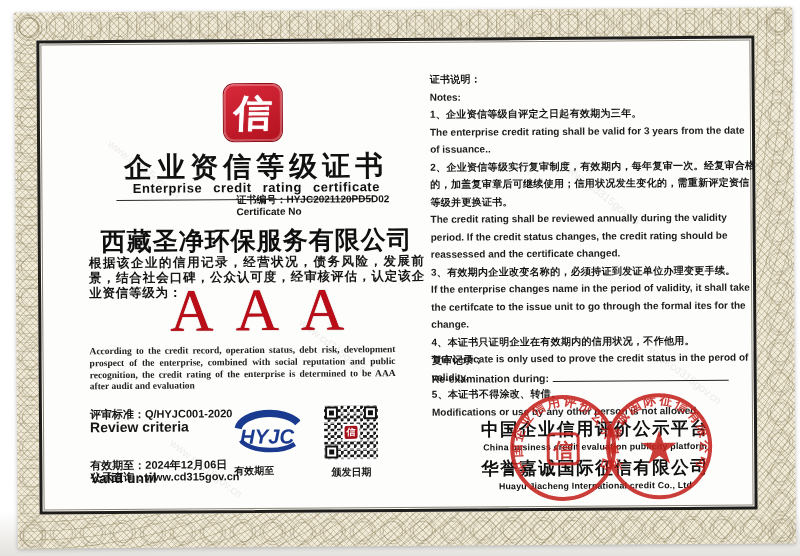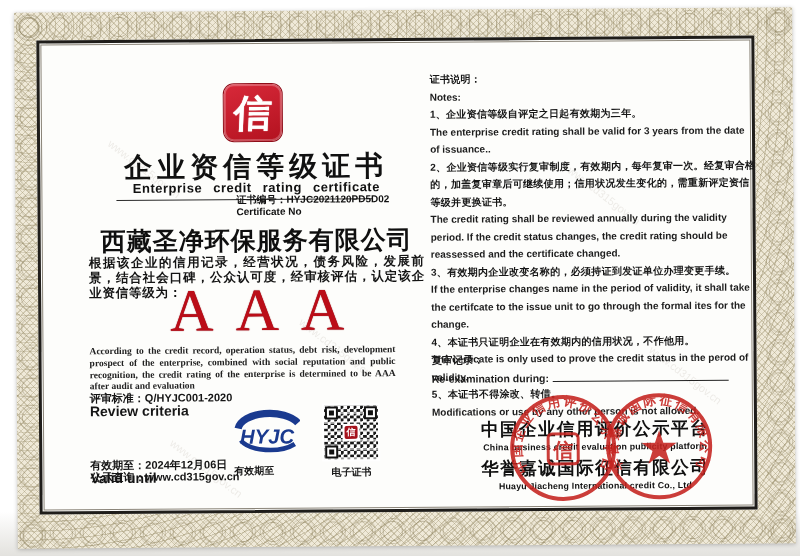--- a/index.html
+++ b/index.html
@@ -117,21 +117,21 @@
       <div class="title-rule"></div>
       <div class="certno">
         <div>证书编号：HYJC2021120PD5D02</div>
         <div>Certificate No</div>
       </div>
       <div class="company">西藏圣净环保服务有限公司</div>
       <div class="para-cn">根据该企业的信用记录，经营状况，债务风险，发展前景，结合社会口碑，公众认可度，经审核评估，认定该企业资信等级为：</div>
       <div class="rating">AAA</div>
       <div class="para-en">According to the credit record, operation status, debt risk, development prospect of the enterprise, combined with social reputation and public recognition, the credit rating of the enterprise is determined to be AAA after audit and evaluation</div>
 
-      <div class="kv" style="top:349px">
+      <div class="kv" style="top:365px">
         <div>评审标准：Q/HYJC001-2020</div>
         <div class="en">Review criteria</div>
       </div>
       <div class="kv" style="top:416px">
         <div>有效期至：2024年12月06日</div>
         <div class="en">Valid until</div>
       </div>
       <div class="kv" style="top:428px">
         <div>公示查询：www.cd315gov.cn</div>
       </div>
@@ -147,21 +147,21 @@
 
       <div class="qr-wrap">
         <div class="qr">
           <div class="finder f1"></div>
           <div class="finder f2"></div>
           <div class="finder f3"></div>
           <div class="badge">
               <i>信</i>
             </div>
         </div>
-        <div class="qr-label">电子证书</div>
+        <div class="qr-label">颁发日期</div>
       </div>
 
       <div class="notes">
         <div class="h-cn">证书说明：</div>
         <div class="h-en">Notes:</div>
         <div>
           <div class="cn">1、企业资信等级自评定之日起有效期为三年。</div>
           <div class="en">The enterprise credit rating shall be valid for 3 years from the date of issuance..</div>
         </div>
         <div>

